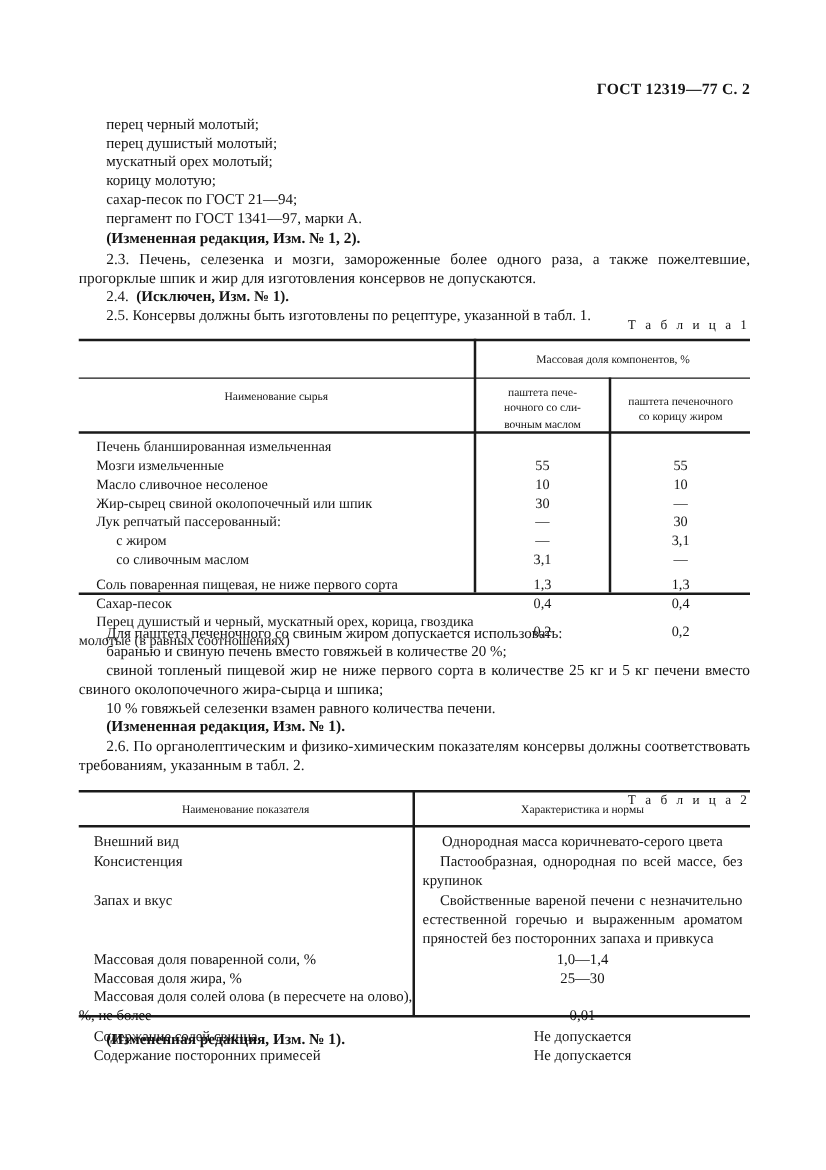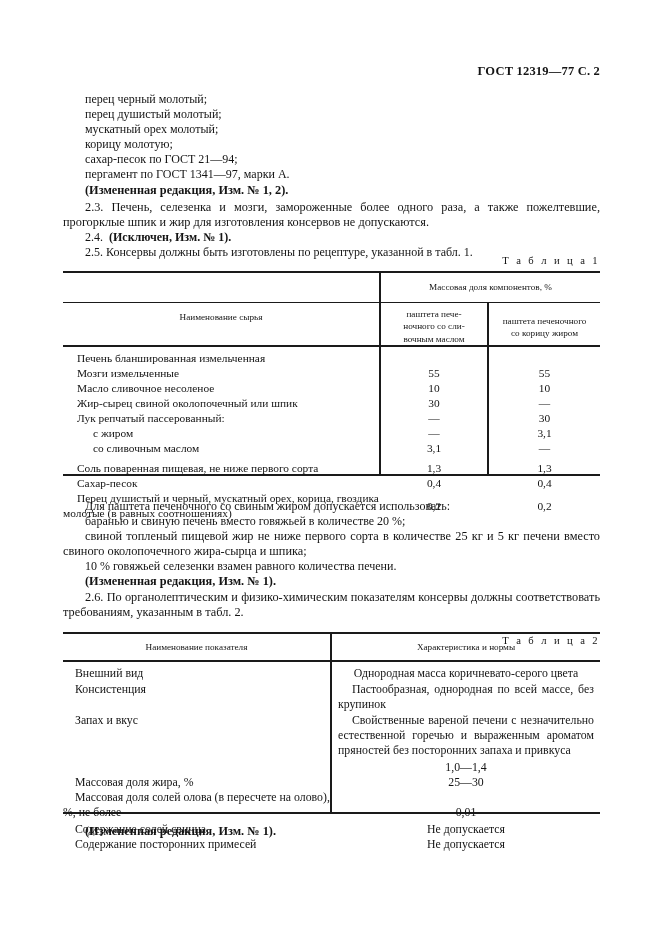--- a/index.html
+++ b/index.html
@@ -252,20 +252,21 @@
     <div class="rule thick" style="top:180px;"></div>
 
     <div class="vrule" style="left:267px; top:0px; height:180px;"></div>
 
     <div class="hdr-cell" style="left:0px;   top:9px; width:267px;">Наименование показателя</div>
     <div class="hdr-cell" style="left:269px; top:9px; width:268px;">Характеристика и нормы</div>
 
     <div class="t2-label" style="top:34px;">Внешний вид</div>
     <div class="t2-label" style="top:50px;">Консистенция</div>
     <div class="t2-label" style="top:81px;">Запах и вкус</div>
+    <div class="t2-label" style="top:128px;">Массовая доля поваренной соли, %</div>
     <div class="t2-label" style="top:143px;">Массовая доля жира, %</div>
     <div class="t2-label" style="top:158px;">Массовая доля солей олова (в пересчете на олово),</div>
     <div class="t2-label" style="top:173px; left:0px;">%, не более</div>
     <div class="t2-label" style="top:190px;">Содержание солей свинца</div>
     <div class="t2-label" style="top:205px;">Содержание посторонних примесей</div>
 
     <div class="t2-val center" style="left:269px; top:34px;  width:268px;">Однородная масса коричневато-серого цвета</div>
     <div class="t2-val just" style="left:275px; top:50px;  width:256px;">Пастообразная, однородная по всей массе, без крупинок</div>
     <div class="t2-val just" style="left:275px; top:81px;  width:256px;">Свойственные вареной печени с незначительно естественной горечью и выраженным ароматом пряностей без посторонних запаха и привкуса</div>
     <div class="t2-val center" style="left:269px; top:128px; width:268px;">1,0—1,4</div>

